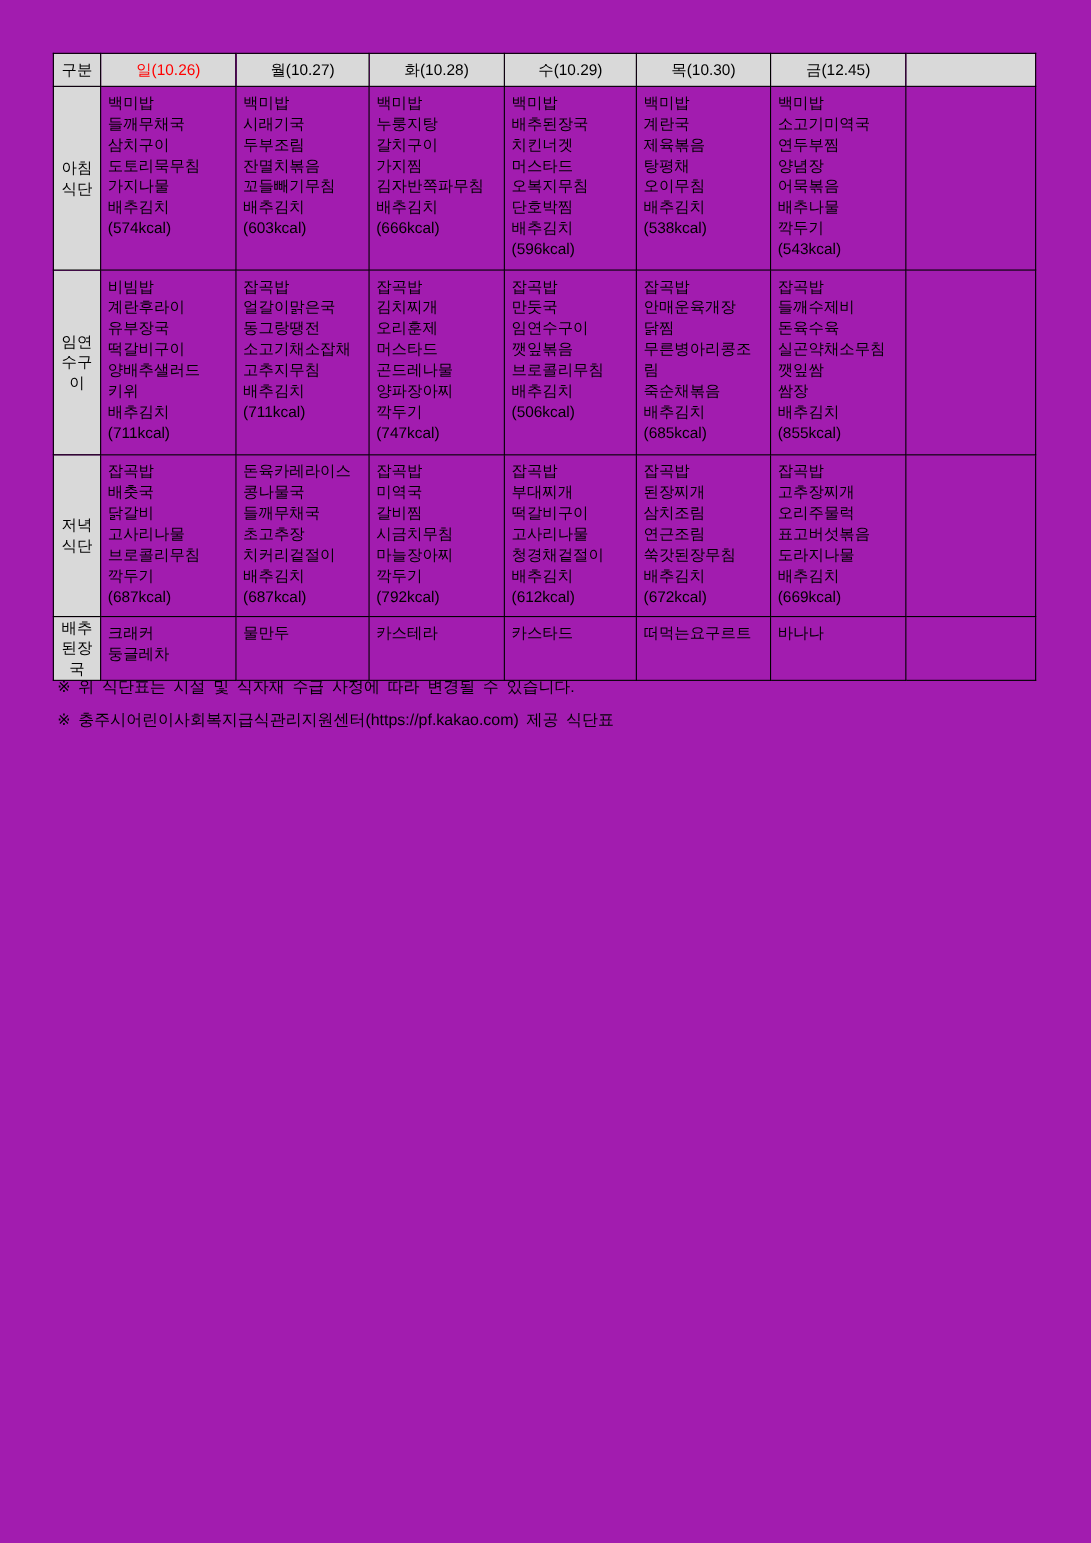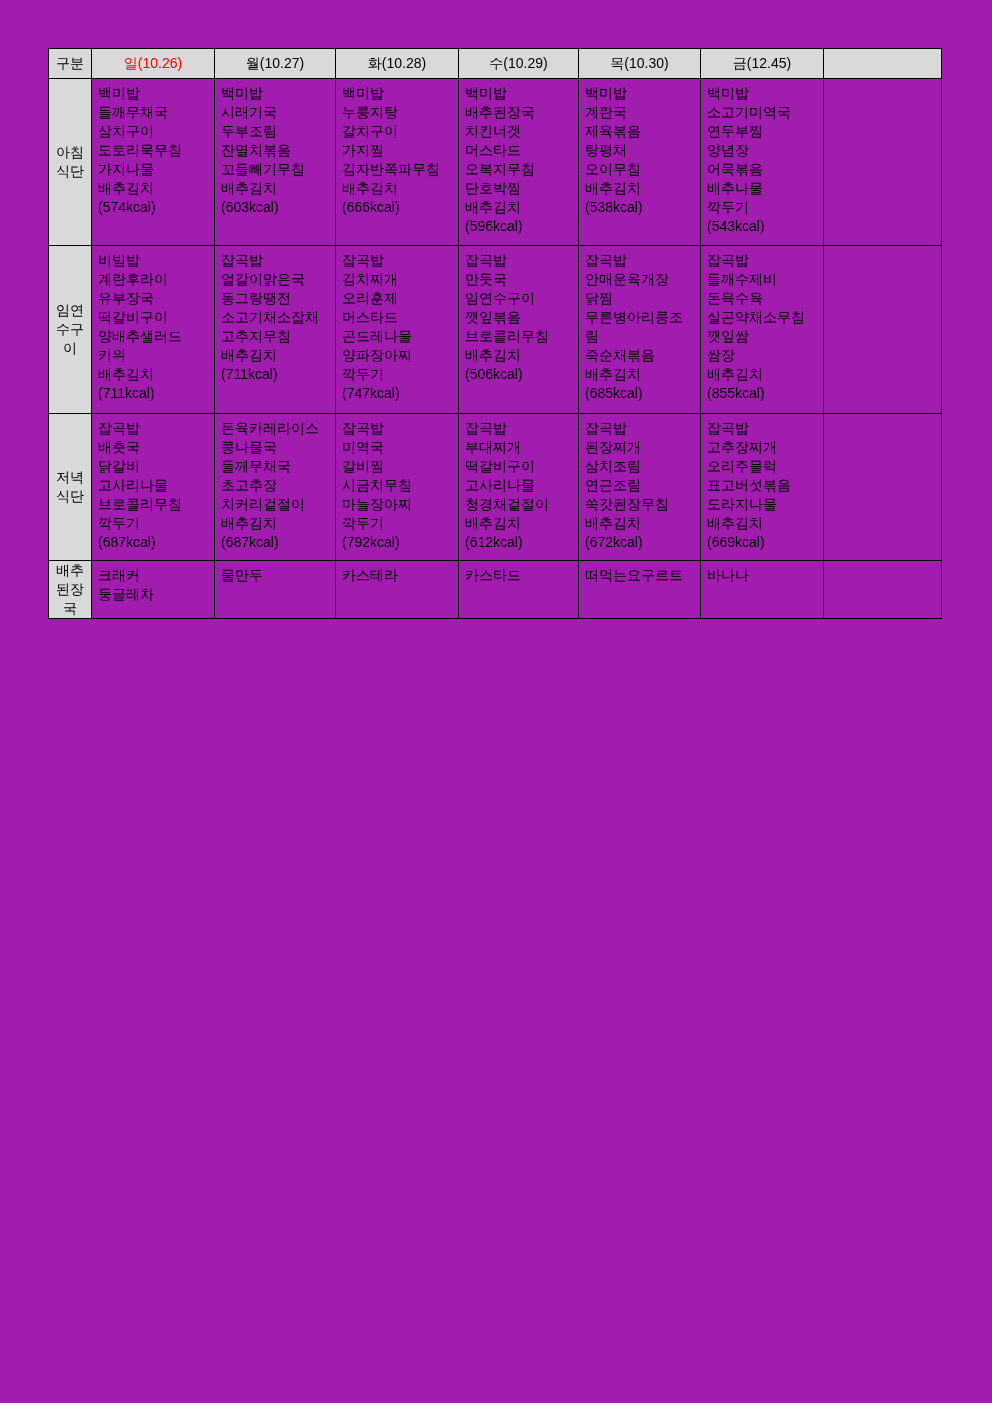--- a/index.html
+++ b/index.html
@@ -252,14 +252,18 @@
         <td class="menu">물만두</td>
         <td class="menu">카스테라</td>
         <td class="menu">카스타드</td>
         <td class="menu">떠먹는요구르트</td>
         <td class="menu">바나나</td>
         <td class="menu"></td>
       </tr>
     </tbody>
   </table>
 
+  <div class="notes">
+    <p class="note">※ 위 식단표는 시설 및 식자재 수급 사정에 따라 변경될 수 있습니다.</p>
+    <p class="note">※ 충주시어린이사회복지급식관리지원센터(https://pf.kakao.com) 제공 식단표</p>
+  </div>
 
 </div>
 
 </body></html>

